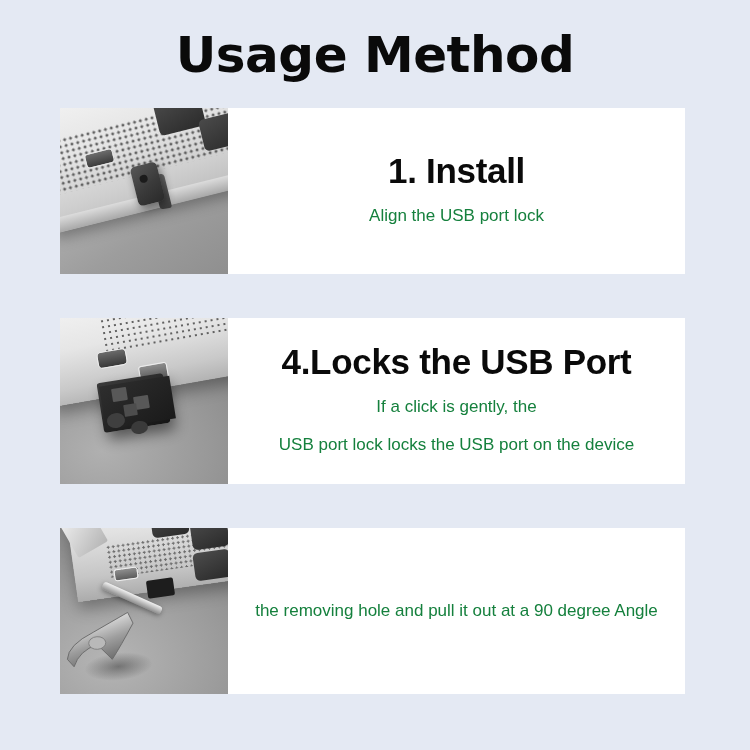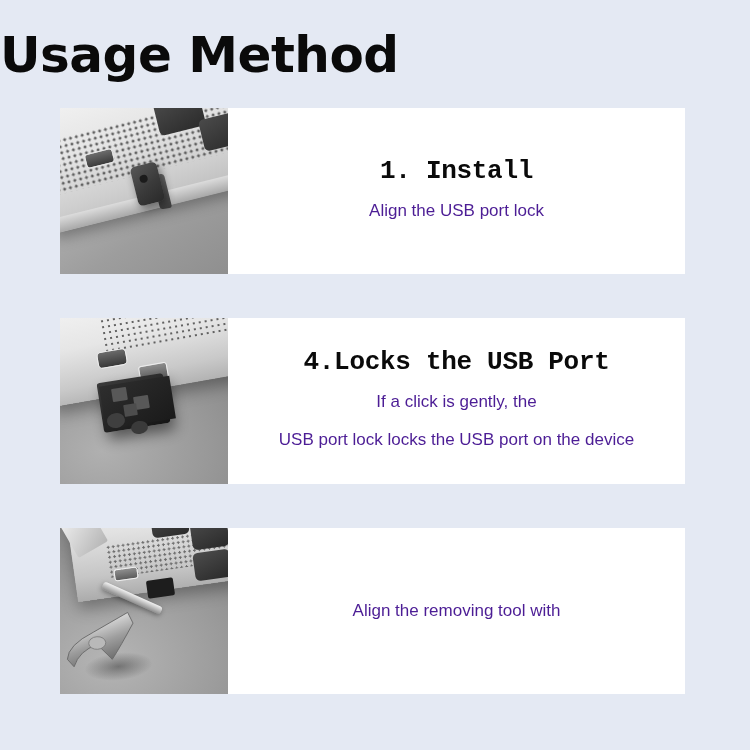--- a/index.html
+++ b/index.html
@@ -9,21 +9,21 @@
     font-family:"Liberation Sans", sans-serif;
     overflow:hidden;
     position:relative;
   }
   .page{
     width:750px;height:750px;
     position:relative;
     box-sizing:border-box;
   }
   .page-title{
-    text-align:left;
+    text-align:center;
     font-family:"DejaVu Sans", sans-serif;
     font-weight:bold;
     font-size:50px;
     letter-spacing:-0.5px;
     color:#0a0a0a;
     margin:0;
     padding-top:28px;
     line-height:1.1;
   }
   .steps{
@@ -52,33 +52,33 @@
     flex:1 1 auto;
     background:#ffffff;
     display:flex;
     flex-direction:column;
     align-items:center;
     justify-content:center;
     padding:0 14px;
     box-sizing:border-box;
   }
   .step-heading{
-    font-family:Liberation Mono, monospace;
+    font-family:Liberation Sans, sans-serif;
     font-weight:bold;
-    font-size:26px;
+    font-size:35px;
     color:#0a0a0a;
     margin:0 0 13px 0;
     line-height:1.1;
     letter-spacing:-0.3px;
     white-space:nowrap;
   }
   .step-line{
     font-family:"Liberation Sans", sans-serif;
     font-size:17px;
-    color:#4c1d95;
+    color:#15803d;
     line-height:1.35;
     margin:2px 0;
     white-space:nowrap;
     text-align:right;
   }
   .step-line + .step-line{ margin-top:13px; }
 
   
   .ph{position:absolute;inset:0;}
   .p1-bg{
@@ -349,18 +349,18 @@
                   <stop offset="100%" stop-color="#6f6f6f"></stop>
                 </linearGradient>
               </defs>
               <path d="M86 8 L40 30 Q6 44 4 62 L12 72 Q20 52 44 46 L62 66 Q74 50 92 22 Z" fill="url(#steel)" stroke="#6b6b6b" stroke-width="1.2"></path>
               <ellipse cx="44" cy="44" rx="11" ry="8" fill="#b9b9b9" stroke="#7c7c7c" stroke-width="1.1"></ellipse>
             </svg>
           </div>
         </div>
       </div>
       <div class="step-text">
-        <div class="step-line">Align the removing tool with</div>
+        <div class="step-line">the removing hole and pull it out at a 90 degree Angle</div>
       </div>
     </div>
 
   </div>
 </div>
 
 </body></html>

